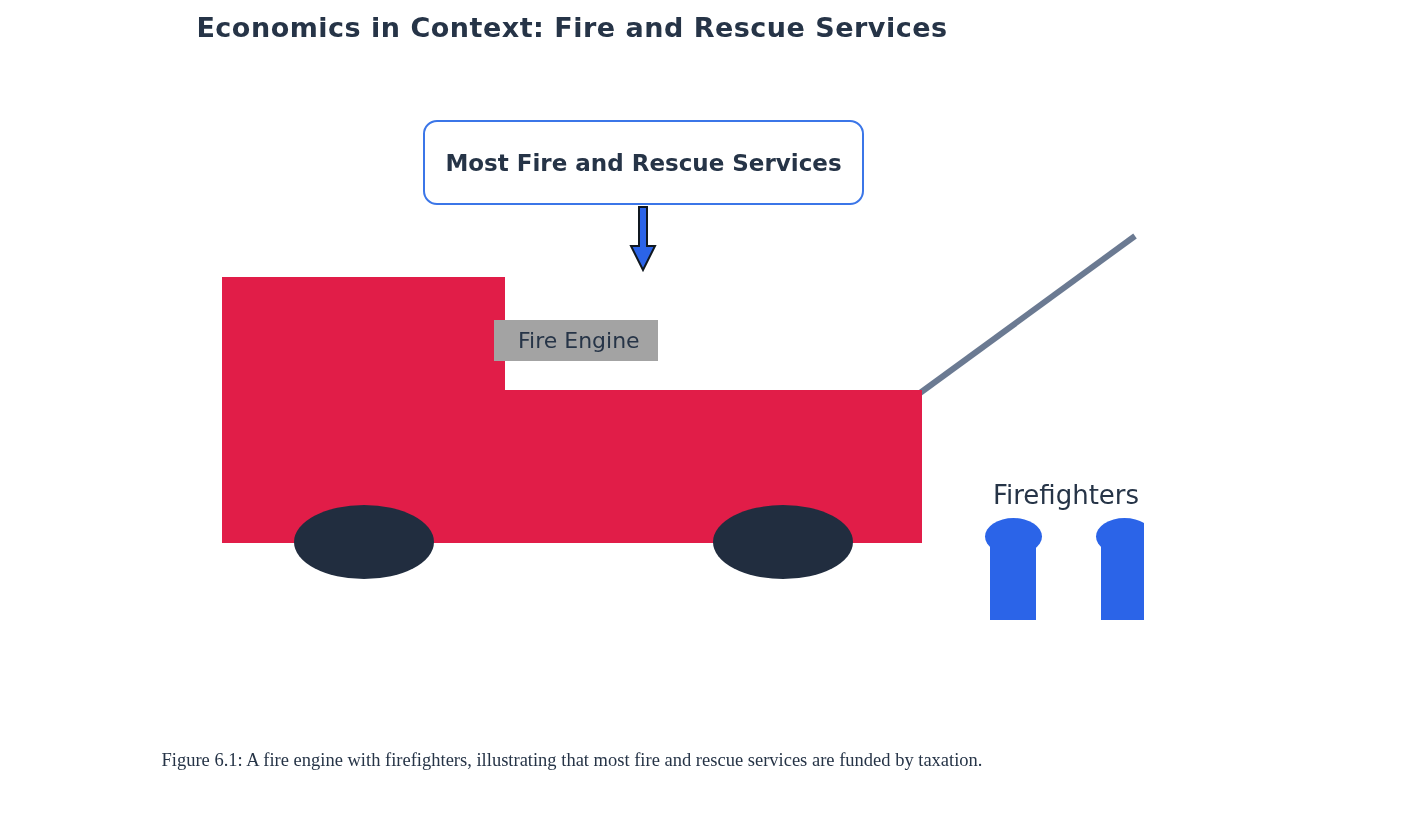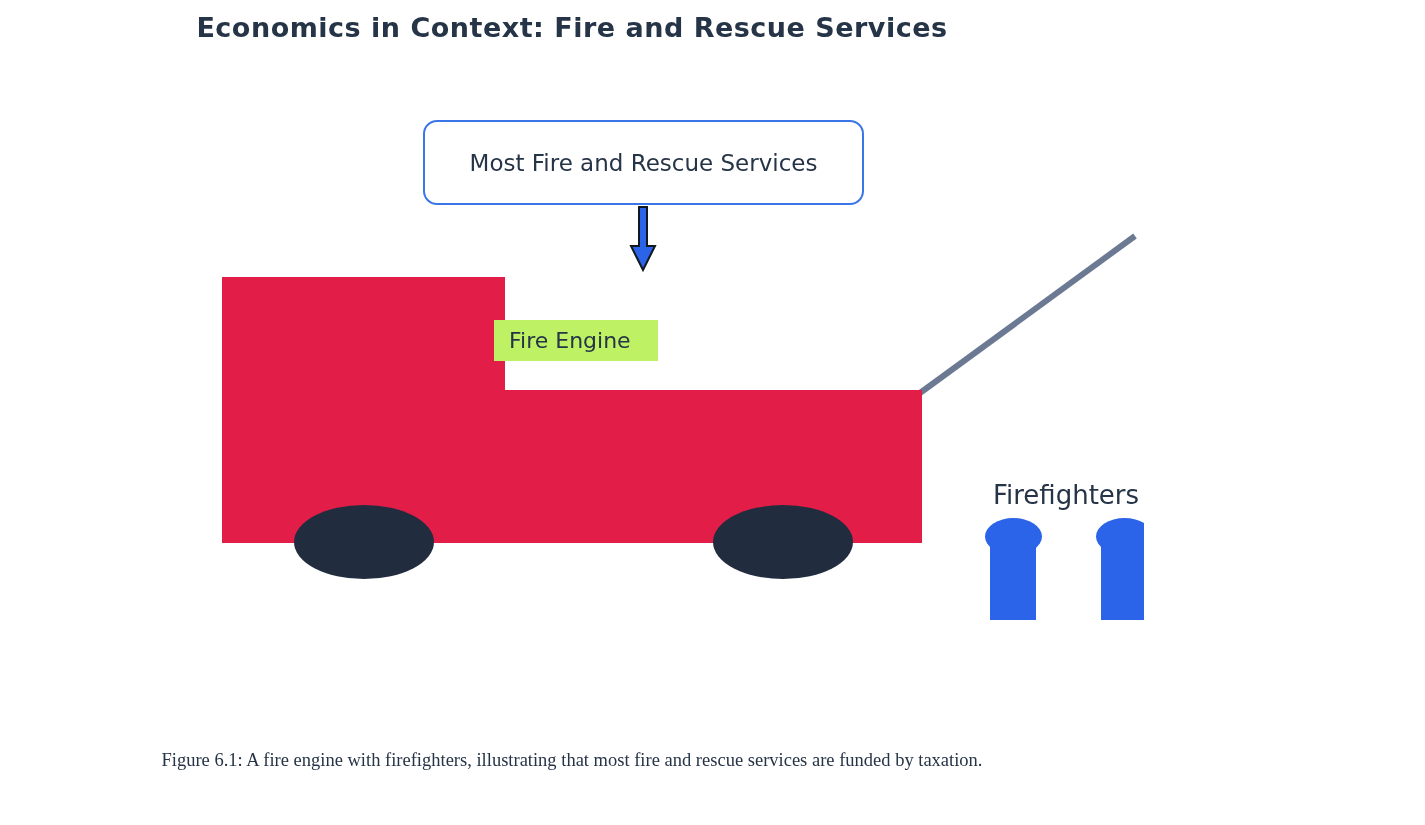--- a/index.html
+++ b/index.html
@@ -34,20 +34,21 @@
     border-radius: 14px;
     background: #ffffff;
     display: flex;
     flex-direction: column;
     align-items: center;
     justify-content: center;
     font-size: 23px;
     line-height: 30px;
     color: var(--text-dark, #263447);
     text-align: center;
+    font-weight: bold;
   }
 
   .arrow-svg { left: 628px; top: 206px; }
   .ladder-svg { left: 913px; top: 228px; }
 
   .cab {
     left: 222px; top: 277px;
     width: 283px; height: 266px;
     background: var(--engine-red, #e11d48);
   }
@@ -61,25 +62,25 @@
     border-radius: 50%;
     background: var(--wheel-dark, #212d3f);
     top: 505px;
   }
   .wheel.front { left: 294px; }
   .wheel.rear  { left: 713px; }
 
   .engine-label {
     left: 494px; top: 320px;
     width: 164px; height: 41px;
-    background: #bef264;
+    background: #a3a3a3;
     color: var(--text-dark, #263447);
     font-size: 22px;
     line-height: 41px;
-    padding-left: 15px;
+    padding-left: 24px;
     box-sizing: border-box;
     white-space: nowrap;
   }
 
   .ff-label {
     left: 966px; top: 480px;
     width: 200px;
     text-align: center;
     font-size: 26px;
     color: var(--text-dark, #263447);

